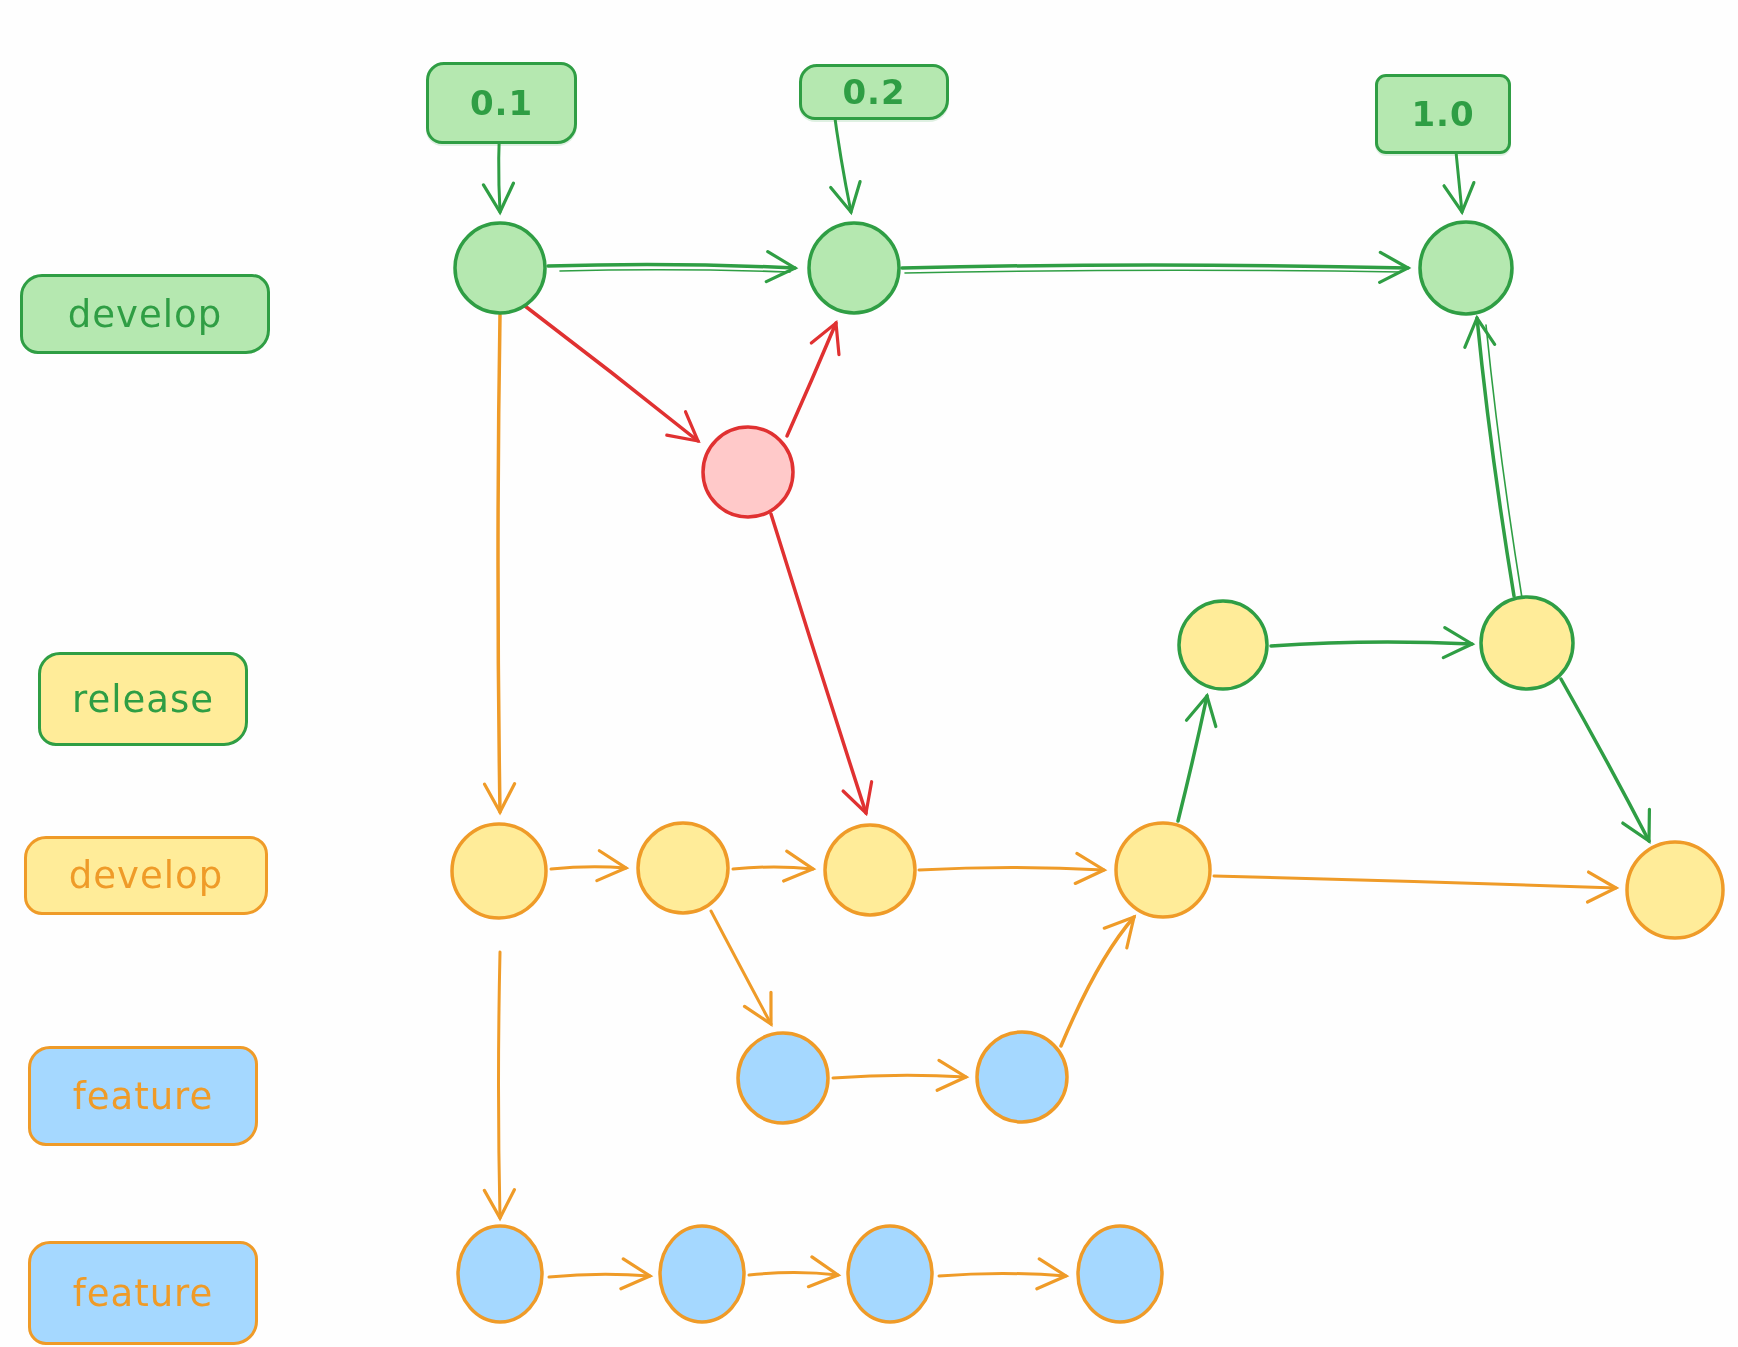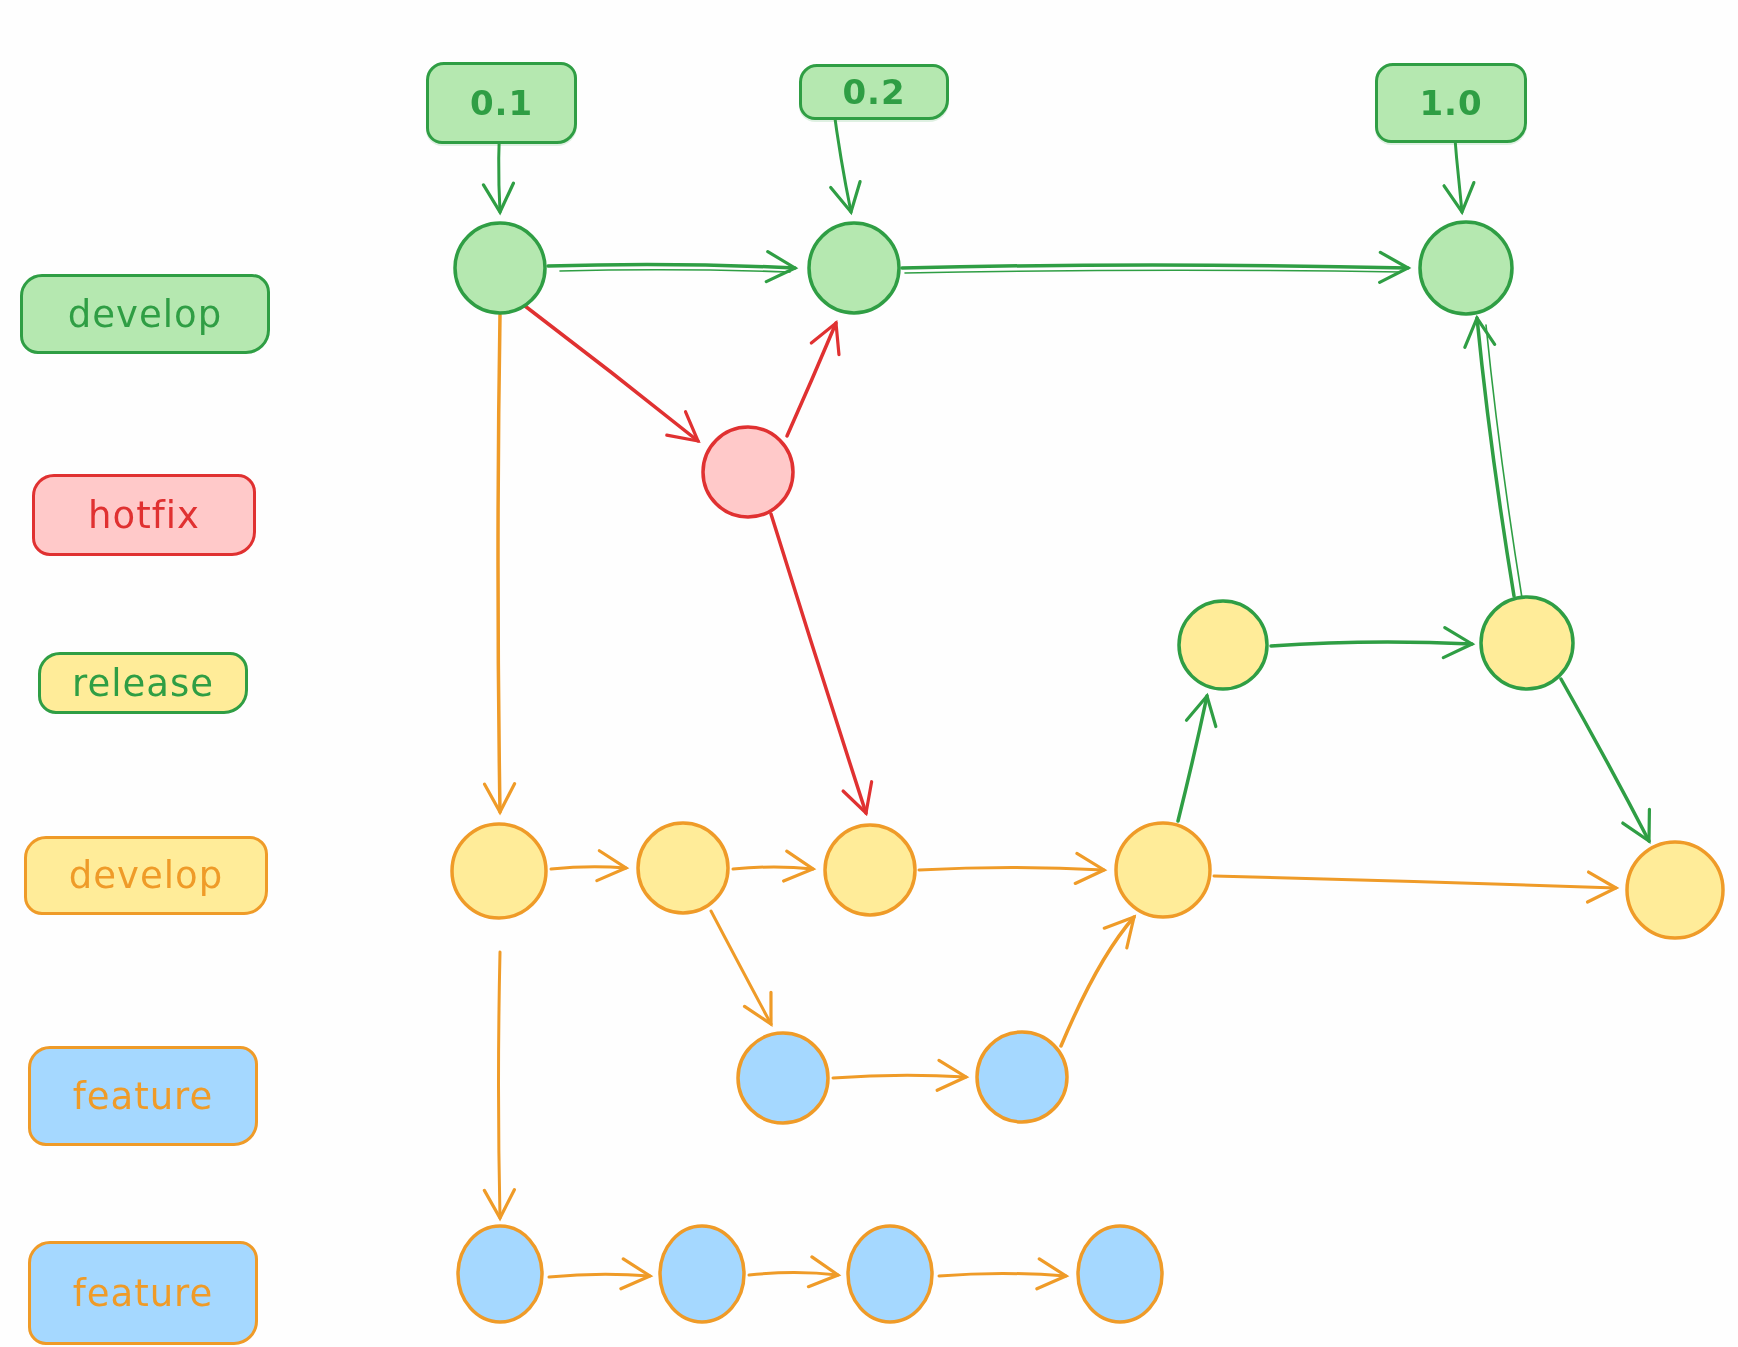--- a/index.html
+++ b/index.html
@@ -97,23 +97,22 @@
         <ellipse cx="783" cy="1078" rx="45" ry="45" fill="#a5d8ff" stroke="#ef9b28" stroke-width="3.5"></ellipse>
         <ellipse cx="1022" cy="1077" rx="45" ry="45" fill="#a5d8ff" stroke="#ef9b28" stroke-width="3.5"></ellipse>
         <ellipse cx="500" cy="1274" rx="42" ry="48" fill="#a5d8ff" stroke="#ef9b28" stroke-width="3.5"></ellipse>
         <ellipse cx="702" cy="1274" rx="42" ry="48" fill="#a5d8ff" stroke="#ef9b28" stroke-width="3.5"></ellipse>
         <ellipse cx="890" cy="1274" rx="42" ry="48" fill="#a5d8ff" stroke="#ef9b28" stroke-width="3.5"></ellipse>
         <ellipse cx="1120" cy="1274" rx="42" ry="48" fill="#a5d8ff" stroke="#ef9b28" stroke-width="3.5"></ellipse>
       </g>
   </svg>
 
   <div class="label lg-master" style="left:20px;top:230px;width:250px;height:80px;">develop</div>
-  <div class="label lg-hotfix" style="left:32px;top:430px;width:224px;height:82px;">hotfix</div>
-  <div class="label lg-release" style="left:38px;top:608px;width:210px;height:62px;">release</div>
+  <div class="label lg-release" style="left:38px;top:608px;width:210px;height:94px;">release</div>
   <div class="label lg-develop" style="left:24px;top:792px;width:244px;height:79px;">develop</div>
   <div class="label lg-feature" style="left:28px;top:1002px;width:230px;height:100px;">feature</div>
   <div class="label lg-feature" style="left:28px;top:1197px;width:230px;height:104px;">feature</div>
 
   <div class="tag" style="left:426px;top:18px;width:151px;height:82px;">0.1</div>
   <div class="tag" style="left:799px;top:20px;width:150px;height:56px;">0.2</div>
-  <div class="tag" style="left:1375px;top:19px;width:152px;height:80px;">1.0</div>
+  <div class="tag" style="left:1375px;top:30px;width:136px;height:80px;border-radius:11px;">1.0</div>
 
 </div>
 
 </body></html>

